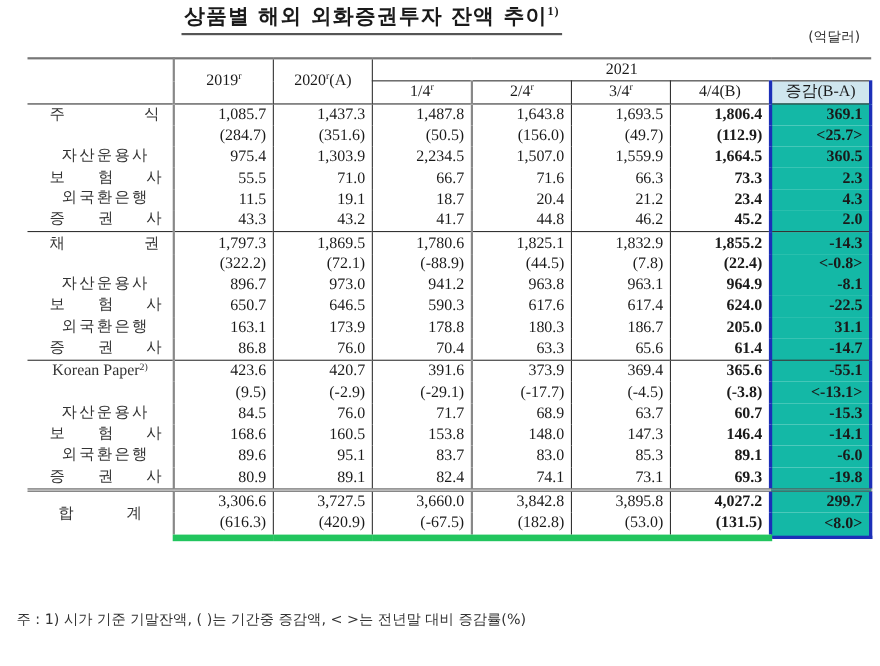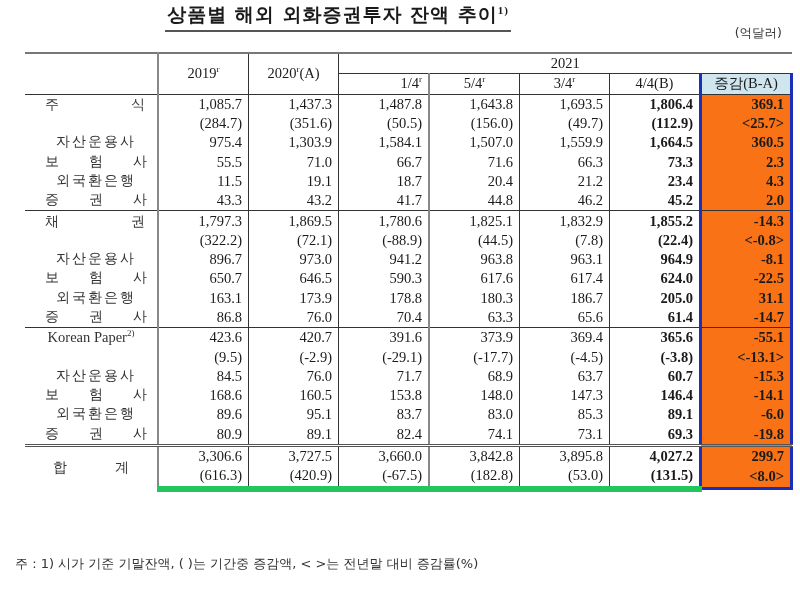--- a/index.html
+++ b/index.html
@@ -15,21 +15,21 @@
   table.main { position:absolute; left:25px; top:52px; border-collapse:collapse;
                font-family:"Liberation Serif","DejaVu Serif",serif; font-size:14.5px; }
   table.main td, table.main th { padding:0 6px; height:19.3px; line-height:19px; white-space:nowrap; }
   table.main th { font-weight:normal; text-align:center; }
   .c-label { width:120px; text-align:center; border-right:2px solid #888;
              font-family:"DejaVu Sans","Liberation Sans",sans-serif; font-size:14px; color:#333; letter-spacing:0; }
   .c-num { width:77px; text-align:right; }
   .b-right { border-right:1px solid #333; }
   .b-right-gray { border-right:2px solid #888; }
   .bold { font-weight:bold; }
-  .hl { background:#f97316; font-weight:bold; width:76px; text-align:right;
+  .hl { background:#14b8a6; font-weight:bold; width:76px; text-align:right;
         border-left:3px solid #1c2fb8; border-right:3px solid #1c2fb8; }
   tr.top-border td, tr.top-border th { border-top:2px solid #777; }
   tr.group-top td { border-top:1px solid #333; }
   tr.total-top td { border-top:3px double #555; }
   tr.last td { border-bottom:6px solid #22c55e; }
   tr.last td.hl { border-bottom:3px solid #1c2fb8; }
   th.hl-head { background:#cfe6ee; font-weight:bold; border:3px solid #1c2fb8; border-bottom:none; }
   .h1 th { height:27px; }
   .h2 th { height:23px; border-top:1px solid #333; }
   .lbl-wide { display:flex; justify-content:space-between; padding:0 6px 0 14px; }
@@ -49,22 +49,22 @@
 
 <table class="main">
   <tbody>
       <tr class="h1 top-border">
     <th class="c-label" rowspan="2"></th>
     <th class="c-num b-right" rowspan="2" style="text-align:center"><span>2019</span><sup class="s">r</sup></th>
     <th class="c-num b-right" rowspan="2" style="text-align:center"><span>2020</span><sup class="s">r</sup><span>(A)</span></th>
     <th colspan="5">2021</th>
   </tr>
   <tr class="h2">
-    <th class="c-num b-right-gray" style="text-align:right"><span>1/4</span><sup class="s">r</sup></th>
-    <th class="c-num b-right" style="text-align:center"><span>5/4</span><sup class="s">r</sup></th>
+    <th class="c-num b-right-gray" style="text-align:center"><span>1/4</span><sup class="s">r</sup></th>
+    <th class="c-num b-right" style="text-align:center"><span>2/4</span><sup class="s">r</sup></th>
     <th class="c-num b-right" style="text-align:center"><span>3/4</span><sup class="s">r</sup></th>
     <th class="c-num bold" style="text-align:center">4/4(B)</th>
     <th class="hl-head">증감(B-A)</th>
   </tr>
   </tbody>
     <tbody id="tbody">
       <tr class="group-top">
         <td class="c-label">
           <div class="lbl-wide">
             <span>주</span>
@@ -90,21 +90,21 @@
         <td class="hl">&lt;25.7&gt;</td>
       </tr>
       <tr>
         <td class="c-label">
           <div class="lbl-mid" style="justify-content: center; letter-spacing: 2px;">
             <span>자산운용사</span>
           </div>
         </td>
         <td class="c-num b-right">975.4</td>
         <td class="c-num b-right">1,303.9</td>
-        <td class="c-num b-right-gray">1,584.1</td>
+        <td class="c-num b-right-gray">2,234.5</td>
         <td class="c-num b-right">1,507.0</td>
         <td class="c-num b-right">1,559.9</td>
         <td class="c-num bold">1,664.5</td>
         <td class="hl">360.5</td>
       </tr>
       <tr>
         <td class="c-label">
           <div class="lbl-mid">
             <span>보</span>
             <span>험</span>

